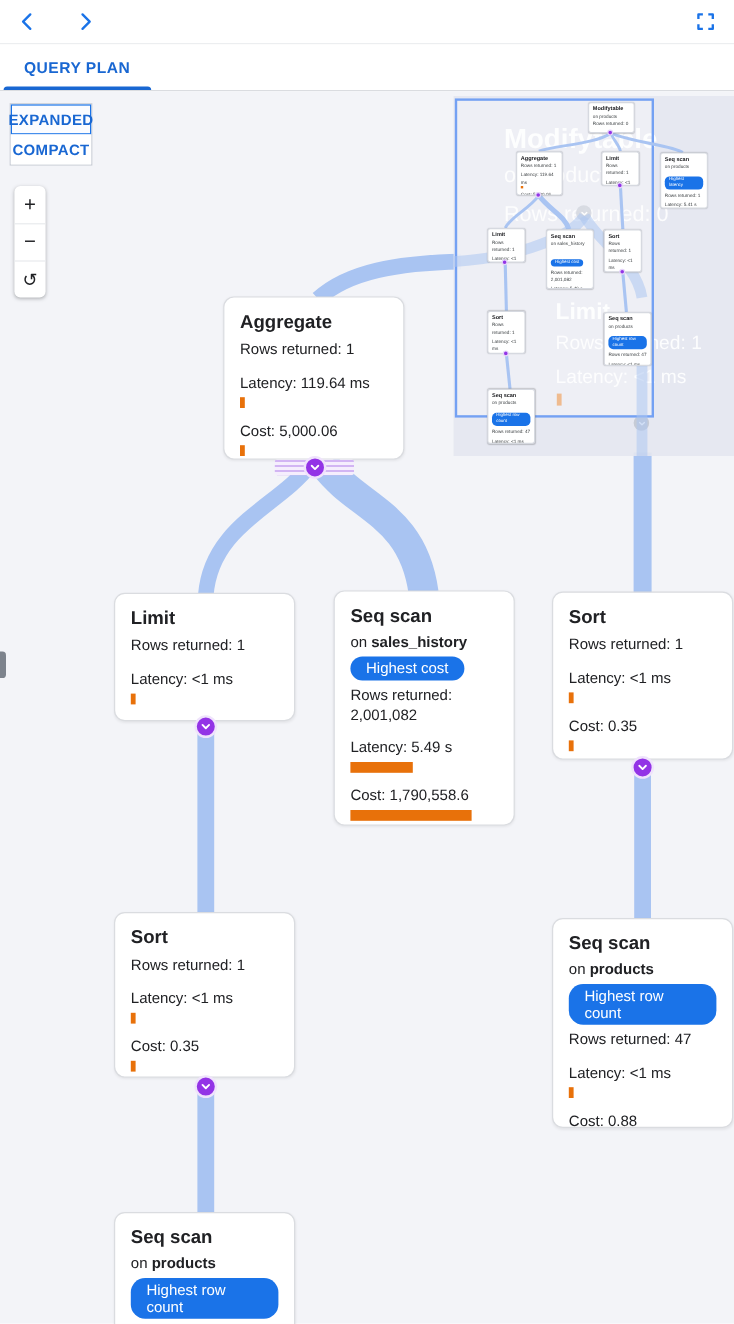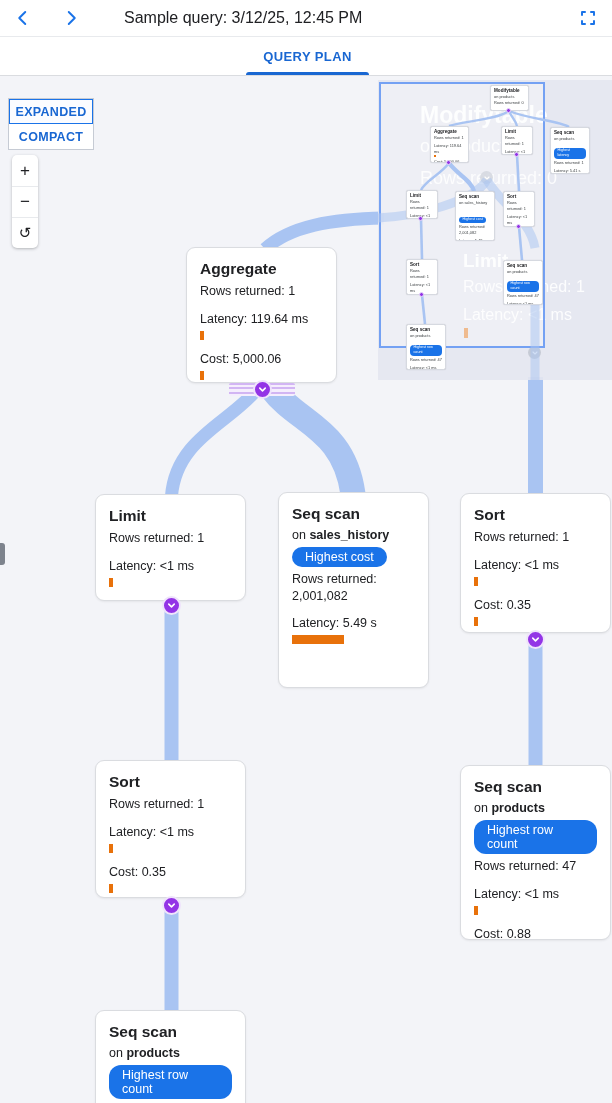--- a/index.html
+++ b/index.html
@@ -10,21 +10,21 @@
   .header{position:absolute;left:0;top:0;width:612px;height:37px;background:#fff;
     border-bottom:1px solid #e8eaed;display:flex;align-items:center;}
   .nav-btn{width:34px;height:30px;display:flex;align-items:center;justify-content:center;
     cursor:pointer;margin-left:6px;}
   .hdr-title{font-size:16px;color:#202124;margin-left:36px;}
   .fs-btn{position:absolute;right:10px;top:4px;width:28px;height:28px;display:flex;
     align-items:center;justify-content:center;cursor:pointer;}
 
   
   .tabbar{position:absolute;left:0;top:37px;width:612px;height:39px;background:#fff;
-    border-bottom:1px solid #dadce0;display:flex;justify-content:center;}
+    border-bottom:1px solid #dadce0;display:flex;}
   .tab{height:100%;display:flex;align-items:center;padding:0 17px;font-size:13px;
     font-weight:700;letter-spacing:.4px;color:#5f6368;position:relative;cursor:pointer;margin-left:3px;}
   .tab.active{color:#1967d2;}
   .tab.active::after{content:"";position:absolute;left:0;right:0;bottom:0;height:3px;
     background:#1967d2;border-radius:3px 3px 0 0;}
 
   
   .canvas{position:absolute;left:0;top:76px;width:612px;height:1027px;background:#f3f4f8;}
   .edges{position:absolute;left:0;top:0;z-index:1;}
 
@@ -41,22 +41,22 @@
     padding:3px 13px;border-radius:12px;margin:3px 0 4px 0;}
 
   
   .connector{position:absolute;width:19px;height:19px;border-radius:50%;background:#9334e6;
     border:2px solid #efe3fc;display:flex;align-items:center;justify-content:center;
     z-index:6;cursor:pointer;}
   .stripes{position:absolute;width:66px;height:13px;z-index:5;border-radius:2px;
     background:repeating-linear-gradient(180deg,#d2b5f3 0 2px,#f5eefd 2px 4.3px);}
 
   
-  .view-toggle{position:absolute;left:8px;top:22px;z-index:8;border:1px solid #c6cbd4;
-    background:#fff;width:86px;}
+  .view-toggle{position:absolute;left:8px;top:10px;z-index:8;border:1px solid #c6cbd4;
+    background:#fff;width:69px;}
   .vt-btn{height:25px;display:flex;align-items:center;justify-content:center;font-size:12.5px;
     font-weight:700;letter-spacing:.3px;color:#1967d2;cursor:pointer;background:#fff;}
   .vt-btn.sel{border:1px solid #1a73e8;background:#fbfcff;}
   .zoom-card{position:absolute;left:12px;top:79px;width:26px;z-index:8;background:#fff;
     border-radius:5px;box-shadow:0 1px 3px rgba(60,64,67,.35);}
   .zoom-btn{height:31px;display:flex;align-items:center;justify-content:center;font-size:17px;
     color:#202124;cursor:pointer;}
   .zoom-btn + .zoom-btn{border-top:1px solid #e8eaed;}
 
   
@@ -98,21 +98,20 @@
   <div class="nav-btn">
     <svg width="18" height="18" viewBox="0 0 24 24">
       <path d="M15 4l-8 8 8 8" fill="none" stroke="#1a73e8" stroke-width="2.6" stroke-linecap="round" stroke-linejoin="round"></path>
     </svg>
   </div>
   <div class="nav-btn" style="margin-left:14px">
     <svg width="18" height="18" viewBox="0 0 24 24">
       <path d="M9 4l8 8-8 8" fill="none" stroke="#1a73e8" stroke-width="2.6" stroke-linecap="round" stroke-linejoin="round"></path>
     </svg>
   </div>
-  <div class="hdr-title">Sample query: 3/12/25, 12:45 PM</div>
   <div class="fs-btn">
     <svg width="18" height="18" viewBox="0 0 24 24">
       <path d="M4 9V4h5M15 4h5v5M20 15v5h-5M9 20H4v-5" fill="none" stroke="#1a73e8" stroke-width="2.6" stroke-linejoin="round"></path>
     </svg>
   </div>
 </div>
 
 <div class="tabbar">
   <div class="tab active">
     <span>QUERY PLAN</span>
@@ -166,20 +165,24 @@
   </div>
 
   <div class="node" style="left:278px;top:416px;width:151px;height:196px">
     <div class="node-title">Seq scan</div>
     <div class="node-on"><span>on </span><span class="tbl">sales_history</span></div>
     <div><span class="badge">Highest cost</span></div>
     <div class="node-line">Rows returned: 2,001,082</div>
     <div class="sect">
       <div class="node-line">Latency: 5.49 s</div>
       <div class="bar" style="width:52px"></div>
+    </div>
+    <div class="sect">
+      <div class="node-line">Cost: 1,790,558.6</div>
+      <div class="bar" style="width:101px"></div>
     </div>
   </div>
 
   <div class="node" style="left:460px;top:417px;width:151px;height:140px">
     <div class="node-title">Sort</div>
     <div class="node-line">Rows returned: 1</div>
     <div class="sect">
       <div class="node-line">Latency: &lt;1 ms</div>
       <div class="bar" style="width:4px"></div>
     </div>

